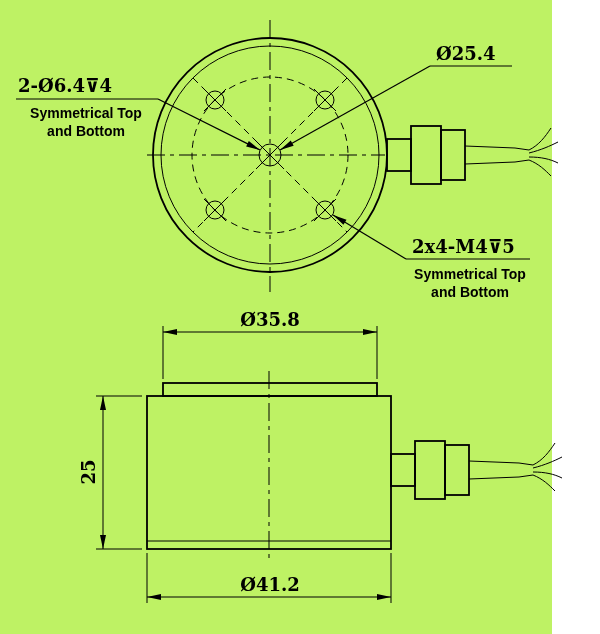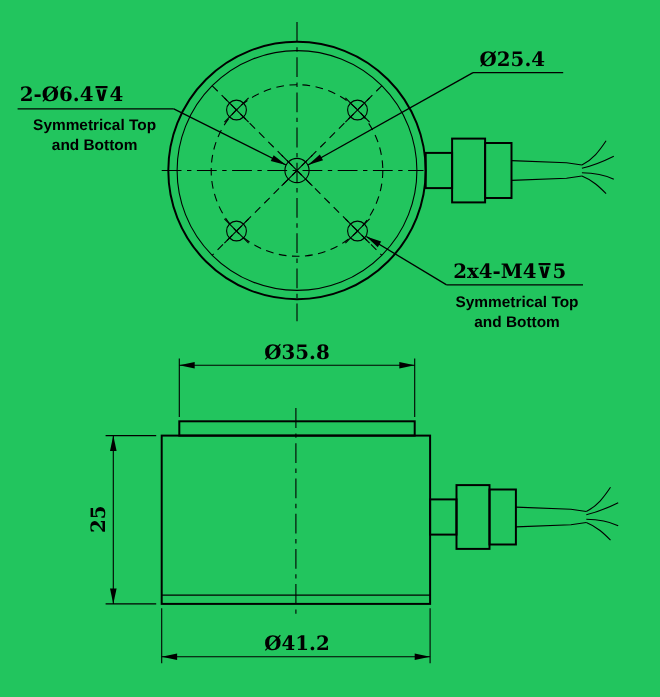--- a/index.html
+++ b/index.html
@@ -1,19 +1,19 @@
 <!DOCTYPE html>
 <html><head>
 <meta charset="utf-8">
 <style>
   html,body{margin:0;padding:0;background:#fff;}
   .canvas{
     position:relative;
-    width:600px;height:634px;
-    background:#22c55e;
+    width:552px;height:634px;
+    background:#bef264;
     font-family:"DejaVu Serif","DejaVu Sans",serif;
   }
   svg{display:block;}
   .outline{stroke:#000;stroke-width:1.8;fill:none;}
   .thin{stroke:#000;stroke-width:1;fill:none;}
   .dashed{stroke:#000;stroke-width:1;fill:none;stroke-dasharray:7 5;}
   .centerline{stroke:#000;stroke-width:1;fill:none;stroke-dasharray:18 5 4 5;}
   .dimline{stroke:#000;stroke-width:1;fill:none;}
   .leader{stroke:#000;stroke-width:1.2;fill:none;}
   .dimtext{

